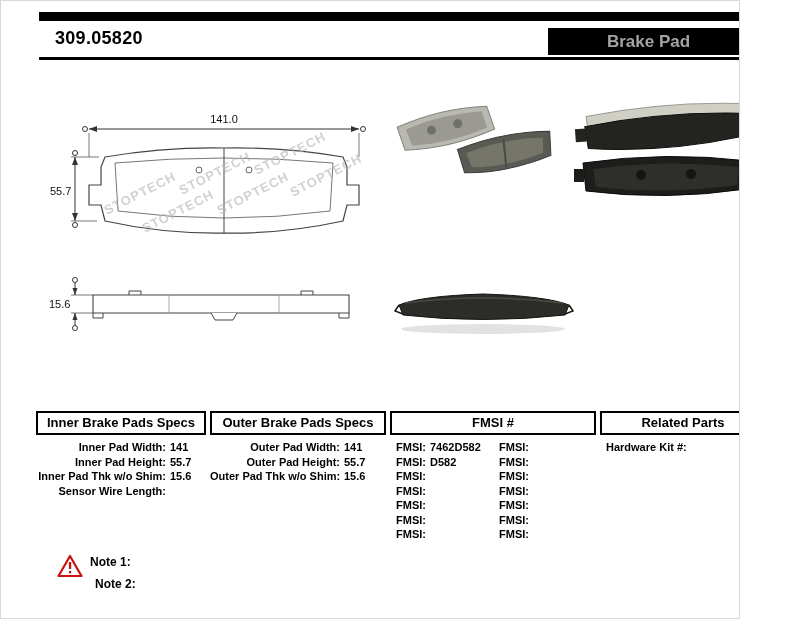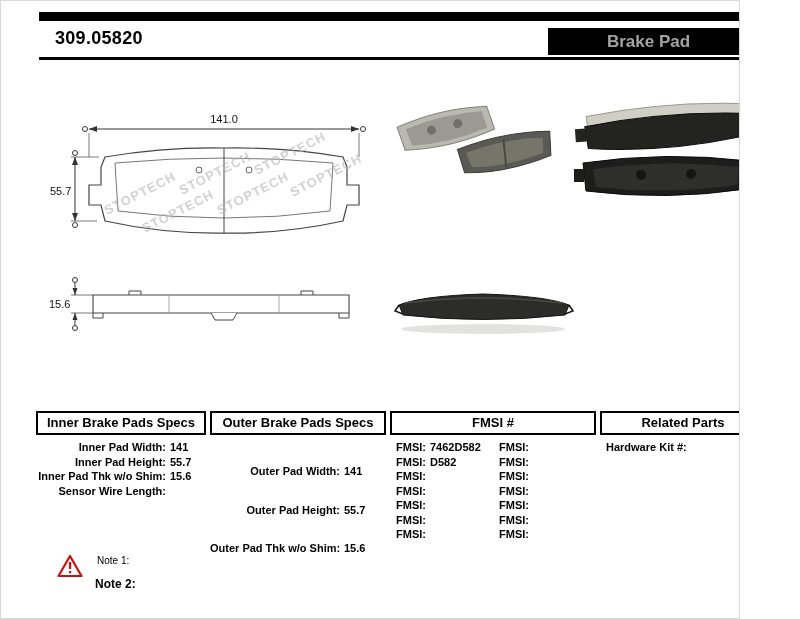--- a/index.html
+++ b/index.html
@@ -27,38 +27,38 @@
   .photo2-svg  { position:absolute; left:570px; top:96px; }
   .photo3-svg  { position:absolute; left:390px; top:282px; }
   .dim-text { font-family:"Liberation Sans", sans-serif; font-size:11px; fill:#111; }
   .wm-text  { font-family:"Liberation Sans", sans-serif; font-size:13px; font-weight:bold;
               fill:#b9b9b9; opacity:.65; letter-spacing:1px; }
 
   
   .spec-table { position:absolute; left:35px; top:410px; width:730px; display:flex; gap:4px; }
   .spec-col   { display:flex; flex-direction:column; }
   .col-inner  { width:170px; }
-  .col-outer  { width:176px;gap:24px; }
+  .col-outer  { width:176px; }
   .col-fmsi   { width:206px; }
   .col-related{ width:166px; }
   .col-header {
     border:2px solid #000; font-size:13px; font-weight:bold; text-align:center;
     padding:2px 0 3px; margin-bottom:5px; background:#fff;
   }
   .spec-row   { display:flex; font-size:11px; font-weight:bold; line-height:14.5px; white-space:nowrap; }
   .col-inner .spec-label, .col-outer .spec-label { width:130px; text-align:right; flex:0 0 auto; }
   .spec-value { margin-left:4px; }
   .fmsi-cols  { display:flex; }
   .fmsi-sub   { width:50%; display:flex; flex-direction:column; }
   .fmsi-sub .spec-label { width:36px; text-align:right; flex:0 0 auto; }
   .related-row .spec-label-left { padding-left:6px; text-align:center; }
 
   
   .warning-svg { position:absolute; left:56px; top:553px; }
-  .note-1 { position:absolute; left:96px; top:554px; font-size:10px; font-weight:normal; }
+  .note-1 { position:absolute; left:89px; top:554px; font-size:12px; font-weight:bold; }
   .note-2 { position:absolute; left:94px; top:576px; font-size:12px; font-weight:bold; }
 </style>
 </head>
 <body>
 
 <div class="page">
 
   <div class="top-bar"></div>
   <div class="part-number">309.05820</div>
   <div class="product-box">

